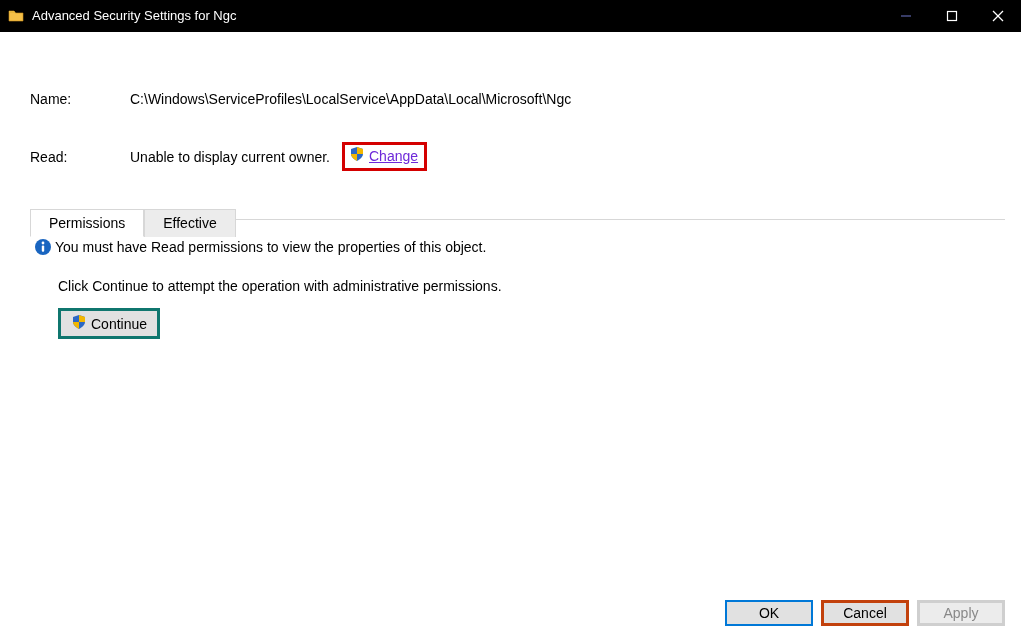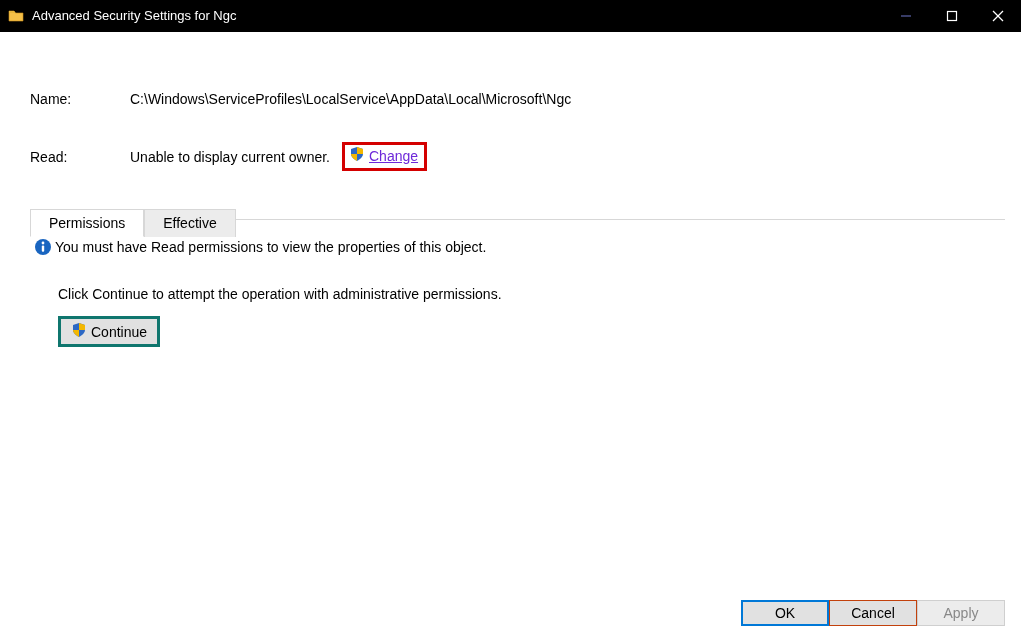--- a/index.html
+++ b/index.html
@@ -117,45 +117,46 @@
     align-items: center;
     gap: 3px;
   }
   .info-icon {
     width: 18px;
     height: 18px;
     flex: 0 0 18px;
   }
 
   .subtext {
-    margin: 30px 0 14px 24px;
+    margin: 22px 0 14px 24px;
   }
 
   .btn {
     border: 3px solid #0f766e;
     background: #e1e1e1;
     padding: 3px 10px;
     display: inline-flex;
     align-items: center;
     gap: 4px;
     font: inherit;
     margin-left: 24px;
   }
 
   
   .button-bar {
     position: absolute;
     bottom: 12px;
     right: 16px;
     display: flex;
+    gap: 8px;
   }
   .dlg-btn {
     width: 88px;
     height: 26px;
-    border: 1px solid #c2410c;
+    border: 3px solid #c2410c;
     background: #e1e1e1;
     font: inherit;
     text-align: center;
   }
   .dlg-btn.default {
     border: 2px solid #0078d7;
     background: #e1e1e1;
   }
   .dlg-btn.disabled {
     color: #888;

